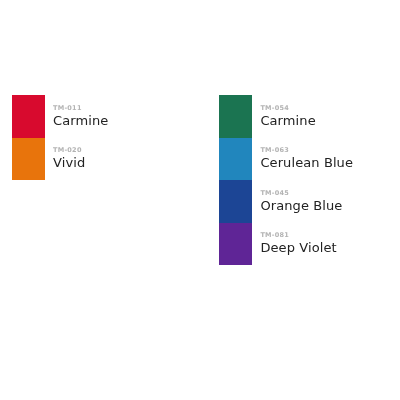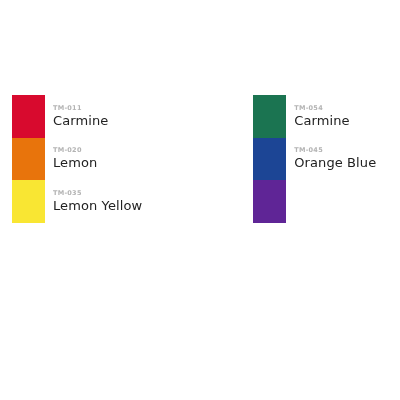--- a/index.html
+++ b/index.html
@@ -89,46 +89,50 @@
         <span class="chip" style="background:#d80a2e;"></span>
         <span class="chip-labels">
           <span class="chip-code">TM-011</span>
           <span class="chip-name">Carmine</span>
         </span>
       </div>
       <div class="swatch-row">
         <span class="chip" style="background:#e8740c;"></span>
         <span class="chip-labels">
           <span class="chip-code">TM-020</span>
-          <span class="chip-name">Lemon</span>
-        </span>
-      </div>
-      <div class="swatch-row">
-        <span class="chip" style="background:#f9e633;"></span>
-        <span class="chip-labels">
-          <span class="chip-code">TM-035</span>
-          <span class="chip-name">Lemon Yellow</span>
+          <span class="chip-name">Vivid</span>
         </span>
       </div>
     </div>
 
     <div class="swatch-column col-1">
       <div class="swatch-row">
         <span class="chip" style="background:#1b7451;"></span>
         <span class="chip-labels">
           <span class="chip-code">TM-054</span>
           <span class="chip-name">Carmine</span>
         </span>
       </div>
       <div class="swatch-row">
+        <span class="chip" style="background:#2186bd;"></span>
+        <span class="chip-labels">
+          <span class="chip-code">TM-063</span>
+          <span class="chip-name">Cerulean Blue</span>
+        </span>
+      </div>
+      <div class="swatch-row">
         <span class="chip" style="background:#1c4595;"></span>
         <span class="chip-labels">
           <span class="chip-code">TM-045</span>
           <span class="chip-name">Orange Blue</span>
         </span>
       </div>
       <div class="swatch-row">
         <span class="chip" style="background:#5f2596;"></span>
+        <span class="chip-labels">
+          <span class="chip-code">TM-081</span>
+          <span class="chip-name">Deep Violet</span>
+        </span>
       </div>
     </div>
 
   </div>
 </div>
 
 </body></html>

